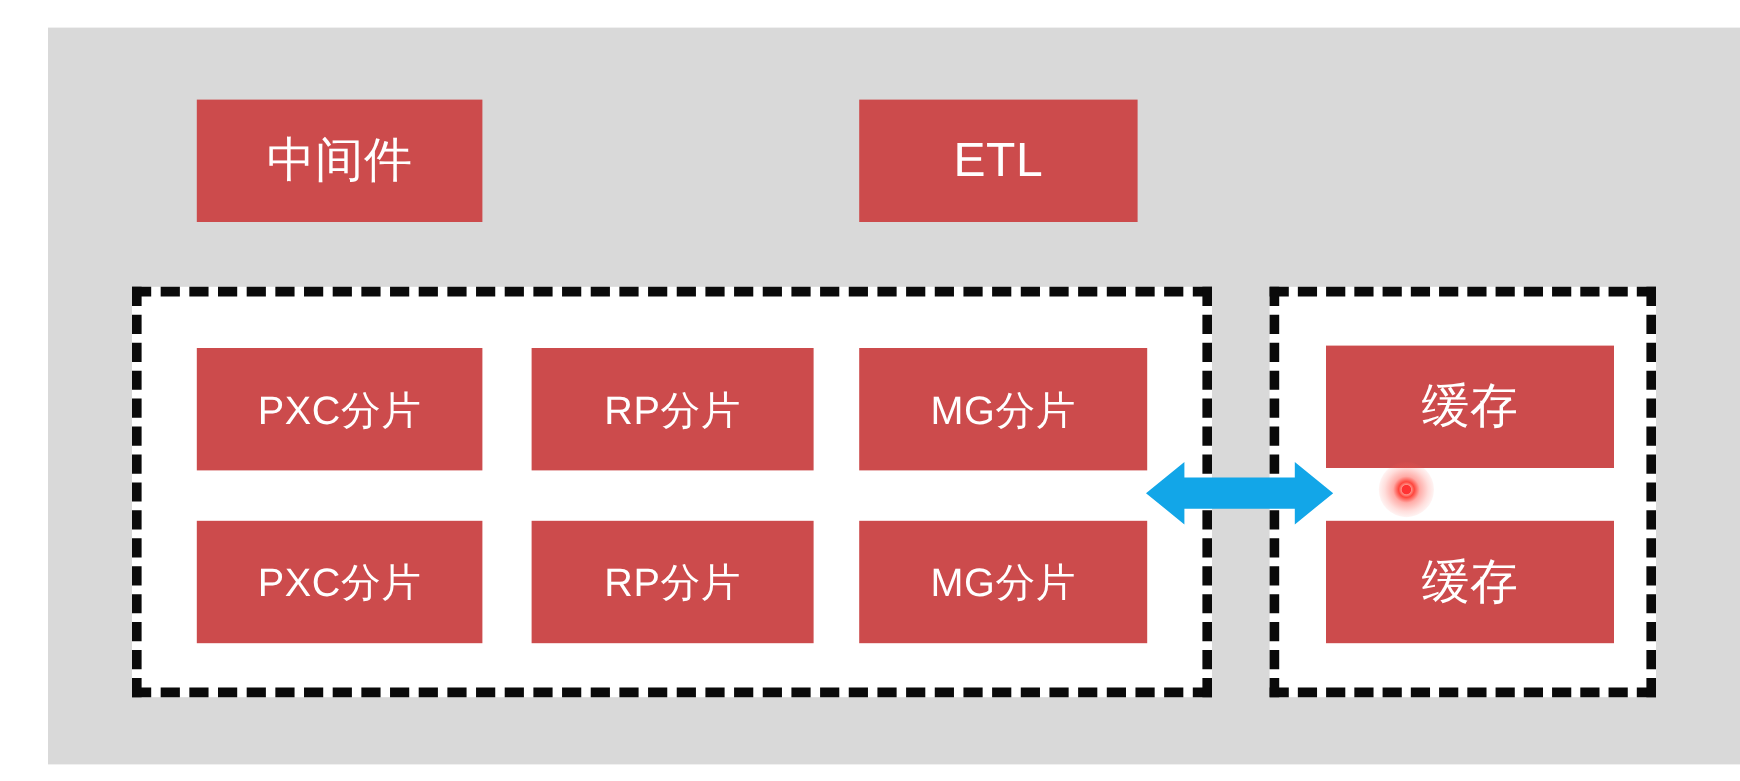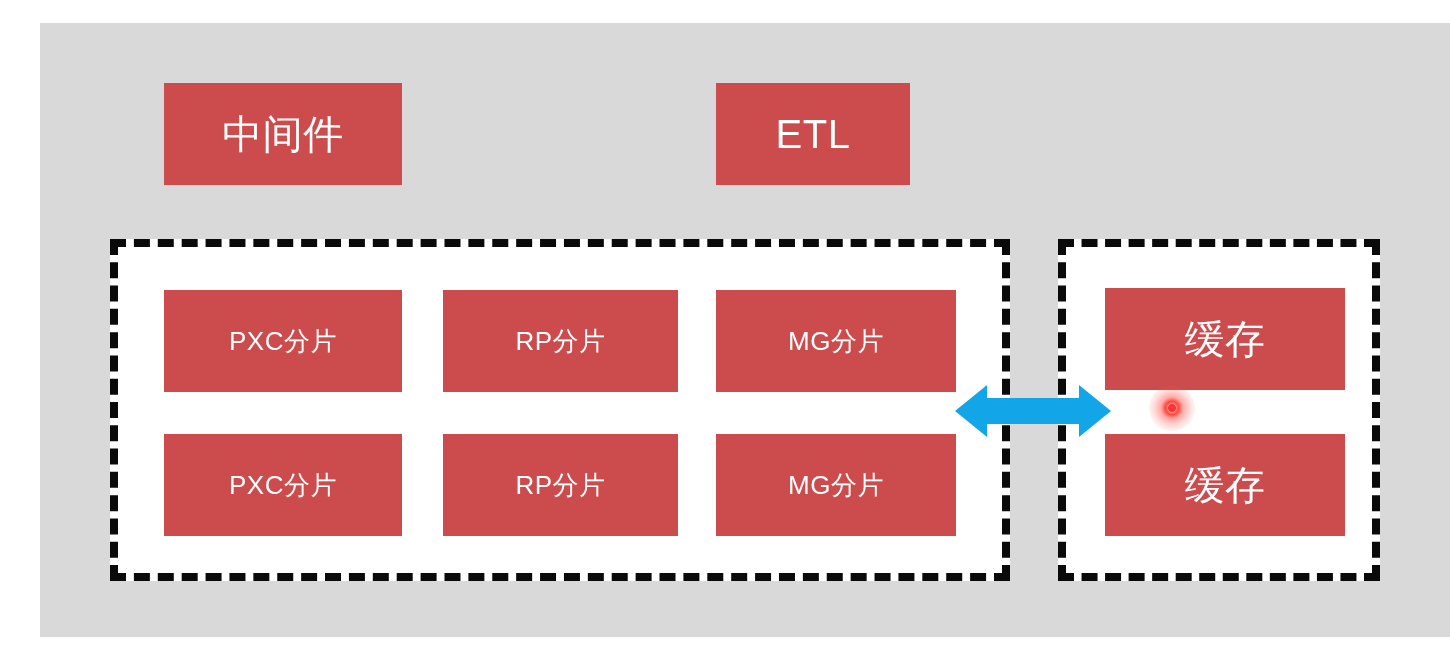--- a/index.html
+++ b/index.html
@@ -23,21 +23,21 @@
     position:absolute;
     background:#cc4b4c;
     display:flex; align-items:center; justify-content:center;
     color:#ffffff;
     font-size:40px;
     line-height:1;
     letter-spacing:0.5px;
     white-space:nowrap;
     user-select:none;
   }
-  .rbox.small { font-size:26px; }
+  .rbox.small { font-size:33px; }
 
   
   .dashgroup {
     position:absolute;
     background:#ffffff;
     border:8px dashed #0a0a0a;
   }
 
   
   .arrow-wrap { position:absolute; }
@@ -64,21 +64,21 @@
 
 <div id="stage">
 
   <div class="slide-canvas"></div>
 
   <div class="rbox" style="left:164px; top:83px; width:238px; height:102px;">
     <span>中间件</span>
   </div>
 
 
-  <div class="rbox" style="left:716px; top:83px; width:194px; height:102px;">
+  <div class="rbox" style="left:716px; top:83px; width:232px; height:102px;">
     <span>ETL</span>
   </div>
 
   <div class="dashgroup" style="left:110px; top:239px; width:900px; height:342px;"></div>
 
   <div class="rbox small" style="left:164px; top:290px; width:238px; height:102px;">
     <span>PXC分片</span>
   </div>
   <div class="rbox small" style="left:443px; top:290px; width:235px; height:102px;">
     <span>RP分片</span>

